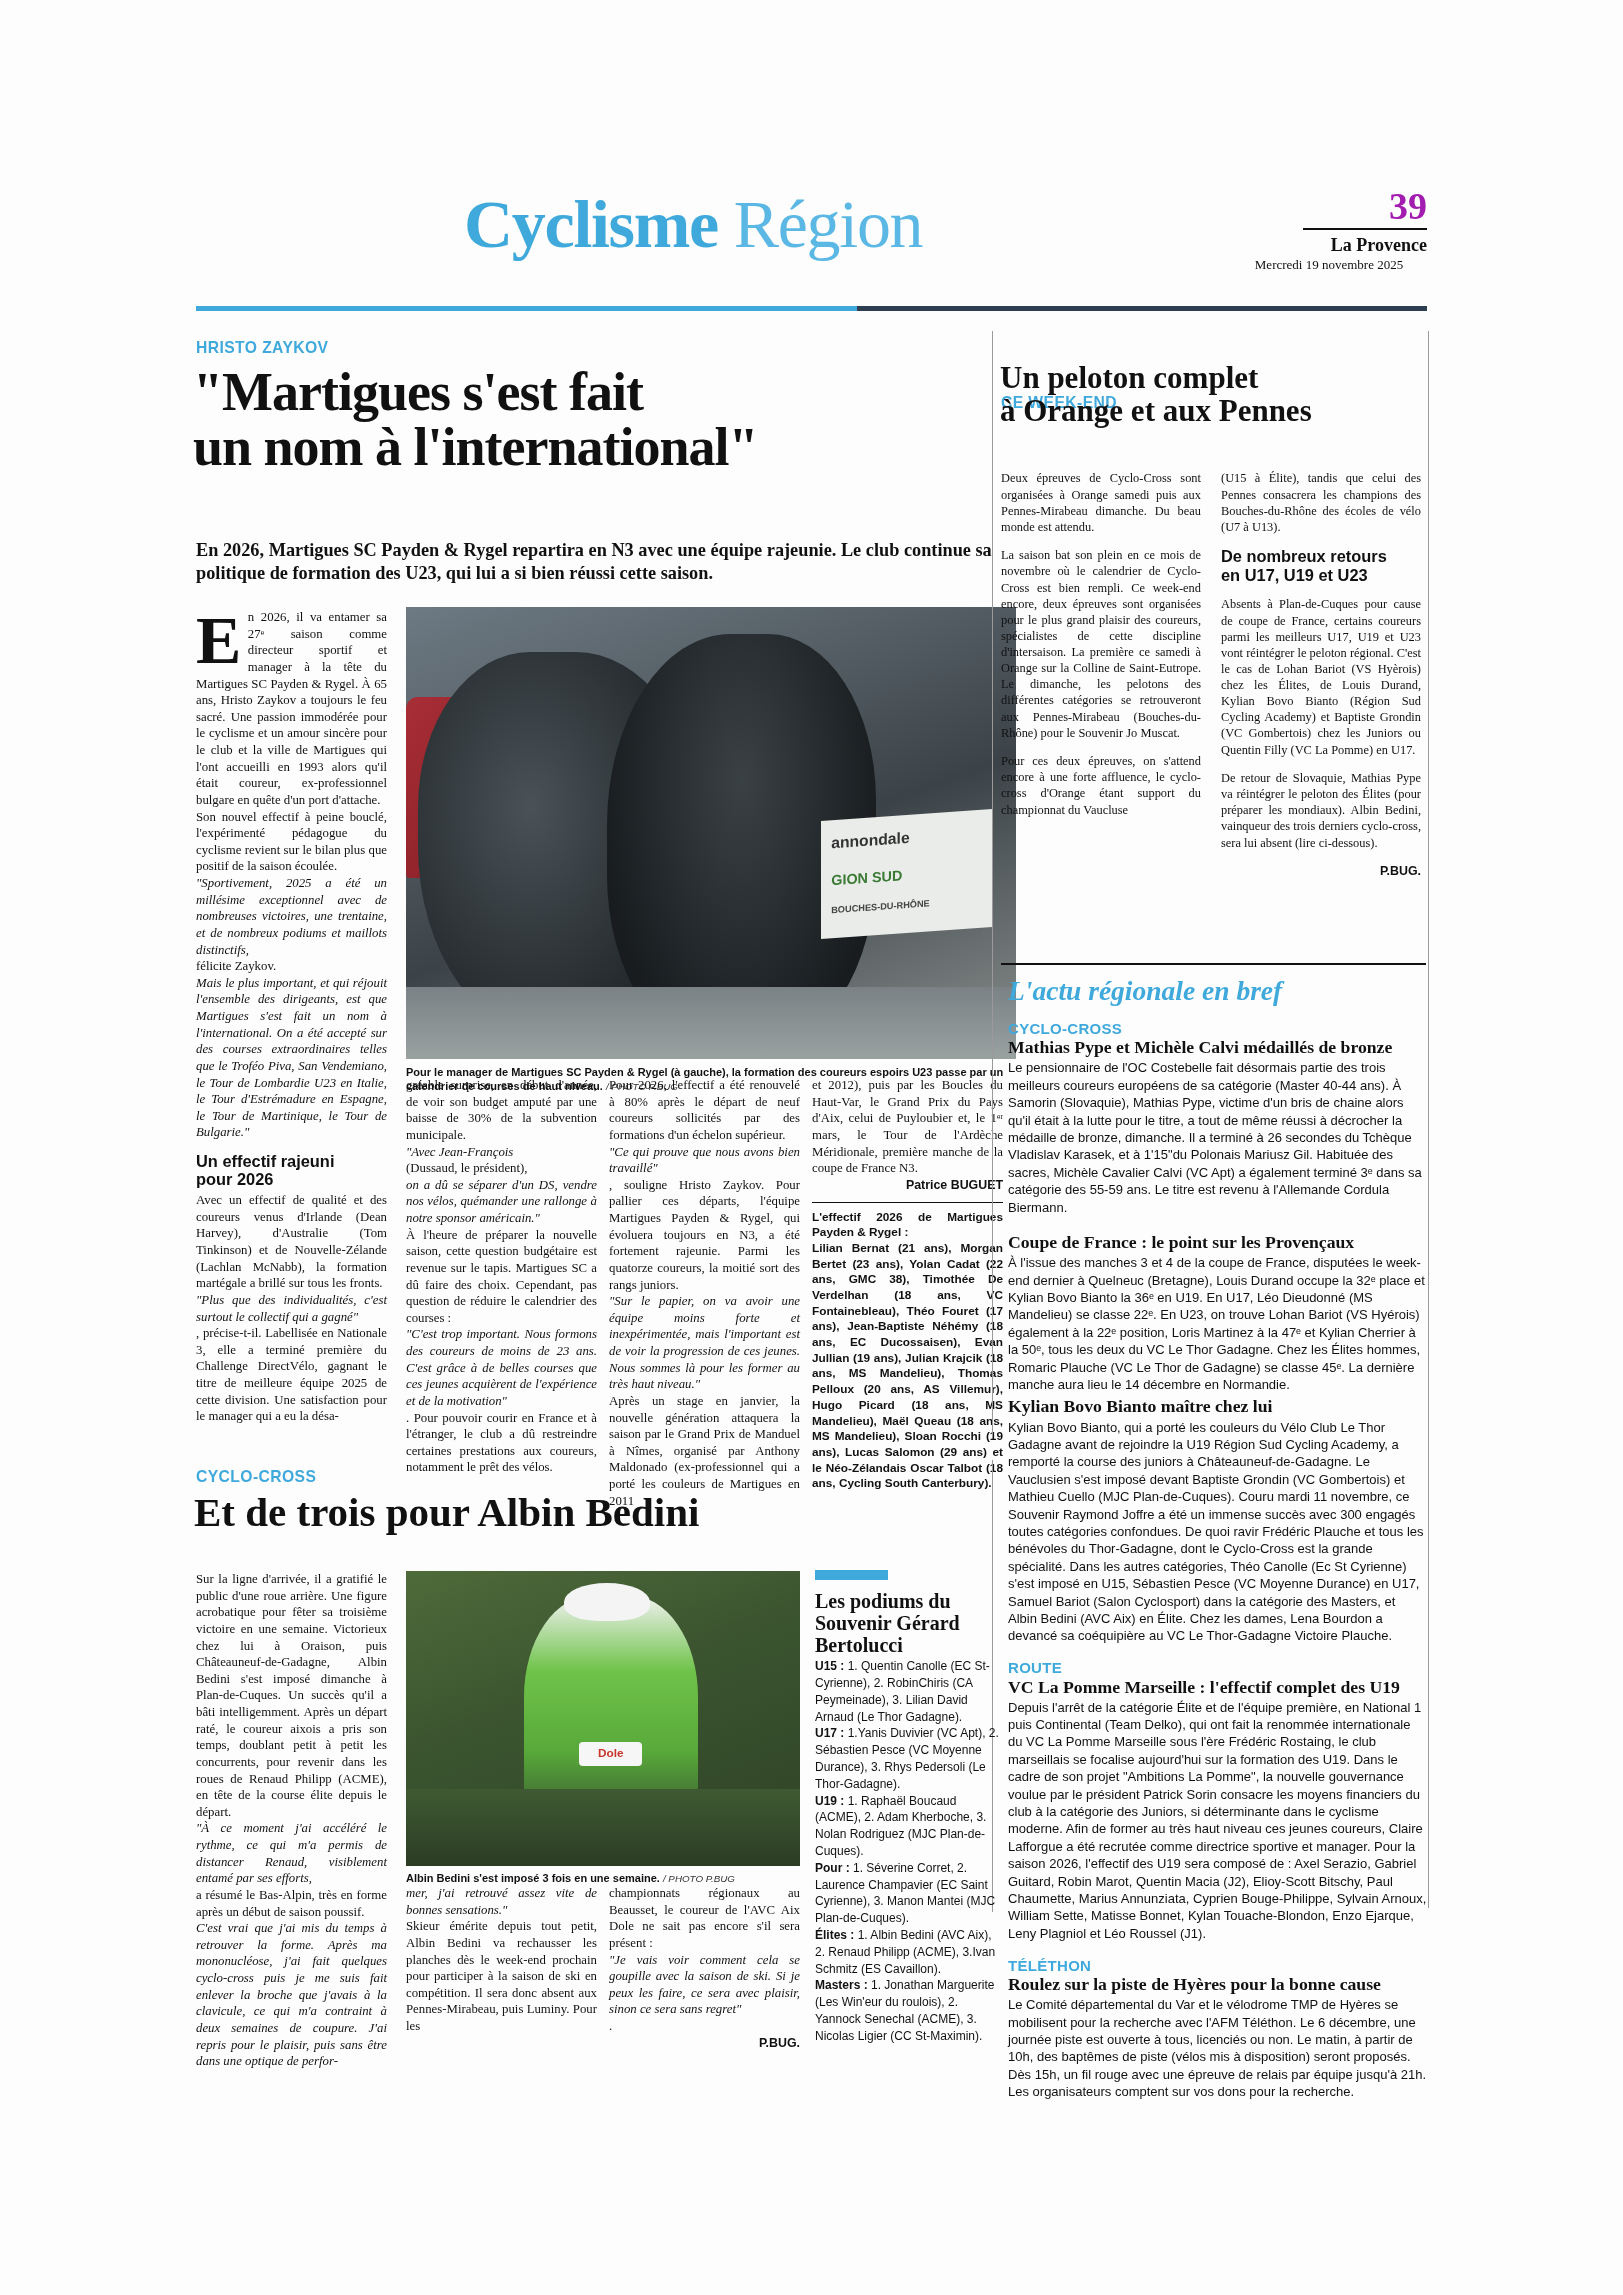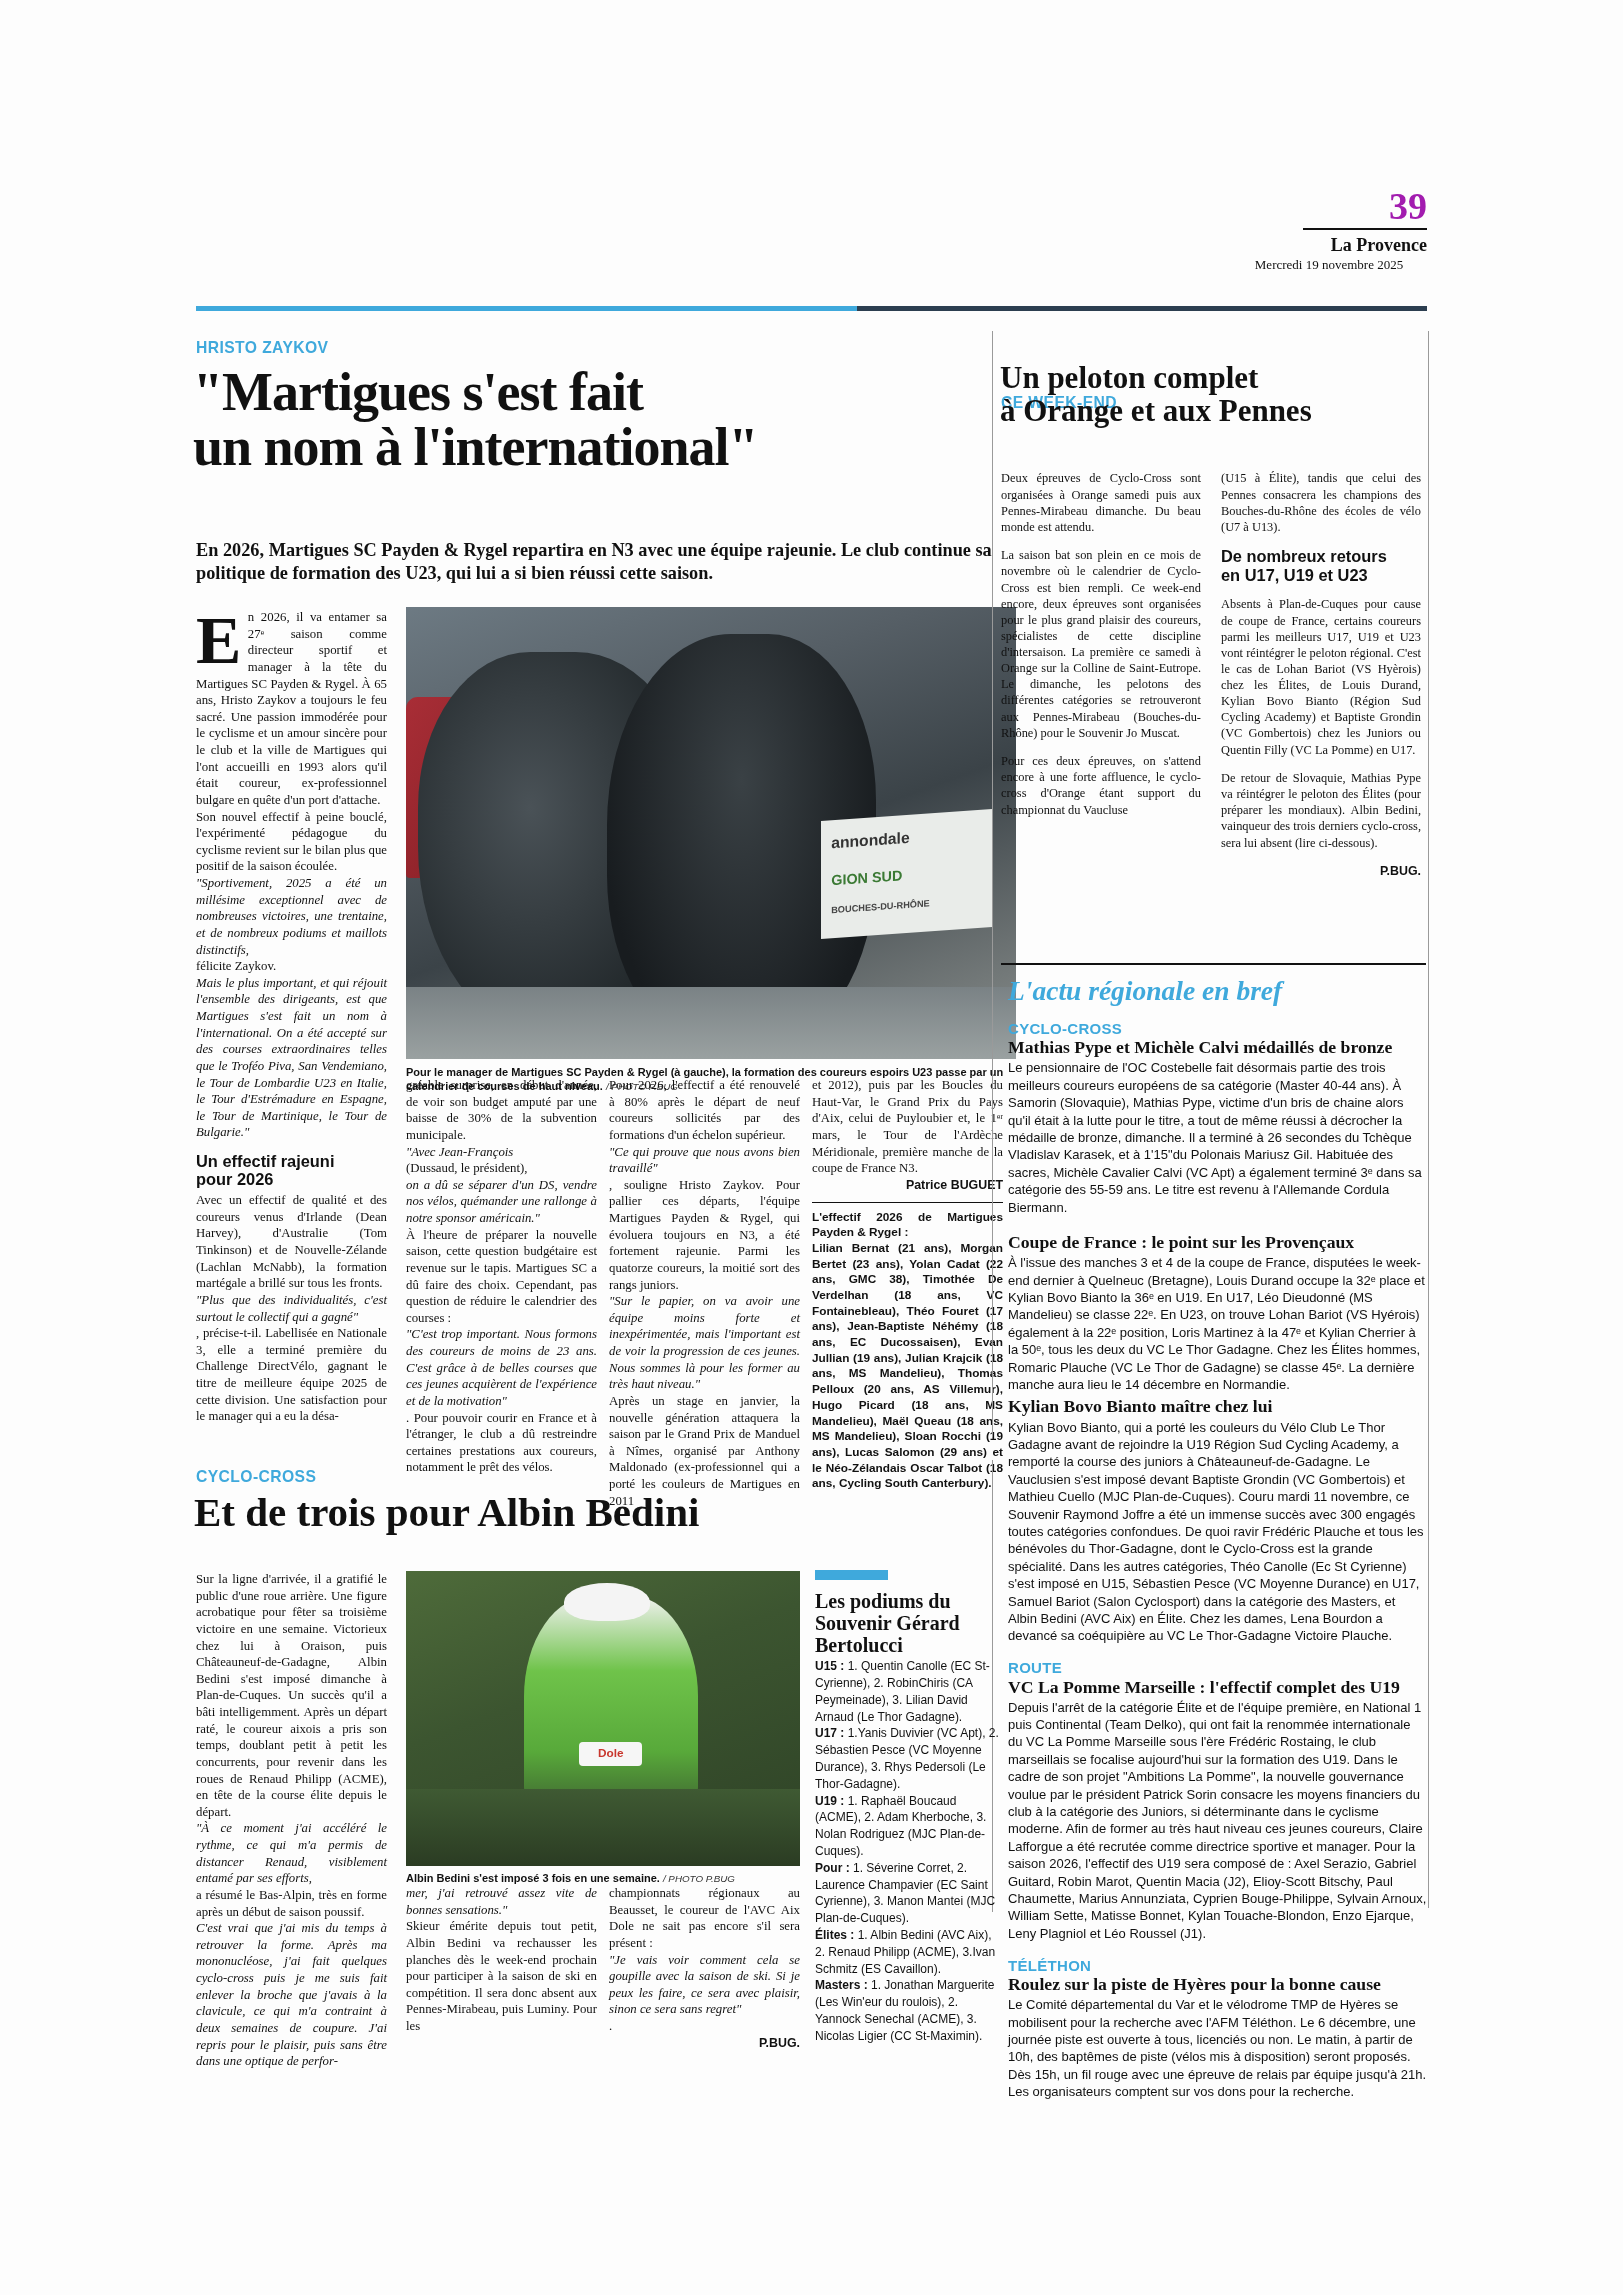--- a/index.html
+++ b/index.html
@@ -131,20 +131,24 @@
   .podium-title { font-family:"Liberation Serif", serif; font-weight:bold; font-size:20px; line-height:1.10; }
   .podium-list { font-family:"Liberation Sans", sans-serif; font-size:12px; line-height:1.40; margin-top:2px; }
   .podium-list .cat { font-weight:bold; }
 </style>
 </head>
 <body>
 
 <div class="page">
 
   <div class="masthead">
+    <div class="masthead-title">
+      <span>Cyclisme</span>
+      <span class="light">Région</span>
+    </div>
     <div class="masthead-right">
       <div class="page-number">39</div>
       <div class="masthead-rule"></div>
       <div class="paper-name">La Provence</div>
       <div class="paper-date">Mercredi 19 novembre 2025</div>
     </div>
   </div>
   <div class="header-bar"></div>
   <div class="header-bar-accent"></div>
 

